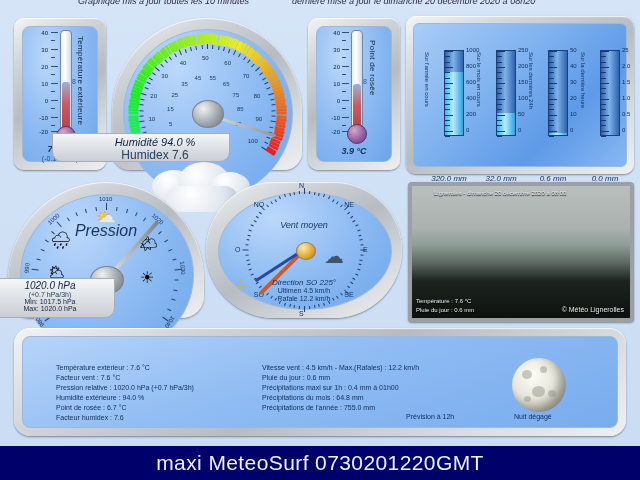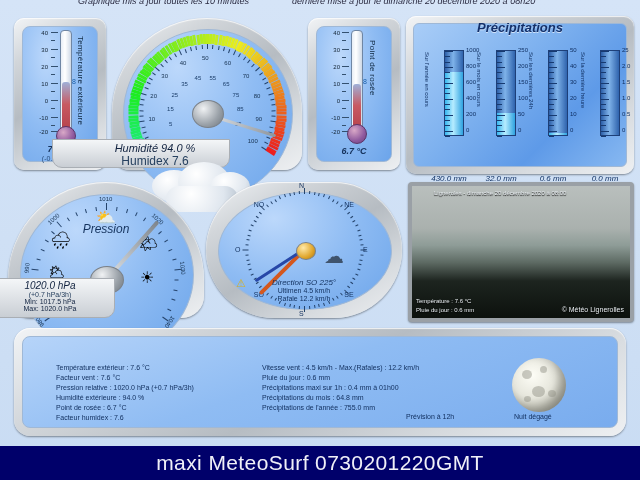--- a/index.html
+++ b/index.html
@@ -337,21 +337,21 @@
         <div class="num" style="color: rgb(28, 63, 107); left: 69.1321px; top: 62.9014px;">35</div>
         <div class="num" style="color: rgb(28, 63, 107); left: 82.6036px; top: 56.7904px;">45</div>
         <div class="num" style="color: rgb(28, 63, 107); left: 97.3964px; top: 56.7904px;">55</div>
         <div class="num" style="color: rgb(28, 63, 107); left: 110.868px; top: 62.9014px;">65</div>
         <div class="num" style="color: rgb(28, 63, 107); left: 120.612px; top: 74.0317px;">75</div>
         <div class="num" style="color: rgb(28, 63, 107); left: 124.887px; top: 88.193px;">85</div>
         <div class="num" style="color: rgb(28, 63, 107); left: 122.931px; top: 102.856px;">95</div>
       </div>
     <div class="needle" id="hum-needle" style="left: 95px; top: 95px; width: 72px; background: linear-gradient(90deg, rgb(223, 227, 232), rgb(142, 149, 156)); transform: rotate(17.36deg);"></div>
     <div class="hub" style="left:80px;top:82px;width:30px;height:26px;"></div>
-    <div class="dialcap" style="bottom:2px;width:132px;left:50%;margin-left:-66px;padding-top:2px;height:24px;padding-left:36px;">
+    <div class="dialcap" style="bottom:8px;width:132px;left:50%;margin-left:-66px;padding-top:2px;height:24px;padding-left:36px;">
       <div style="font-size:11px;font-style:italic;color:#11223f;">Humidité 94.0 %</div>
       <div style="font-size:12px;color:#26405f;">Humidex 7.6</div>
     </div>
   </div>
 
   <div class="bezel thermo" id="dewpoint-panel" style="left:308px;top:18px;width:92px;height:152px;">
     <div class="face"></div>
     <div class="tscale" style="left:8px;">
       <b style="top:0px;">40</b>
       <b style="top:17px;">30</b>
@@ -375,26 +375,25 @@
       <i style="top:87px;width:7px;"></i>
         <i style="top:95px;width:4px;"></i>
       <i style="top:101px;width:7px;"></i>
     </div>
     <div class="tube" style="left:43px;margin-left:0;">
       <div class="merc" style="height:54px;"></div>
     </div>
     <div class="bulb" style="left:39px;margin-left:0;bottom:26px;"></div>
     <div class="num" style="left:55px;top:60px;color:#1a5fa8;font-size:7px;">8</div>
     <div class="tvert" style="left:60px;top:22px;">Point de rosée</div>
-    <div class="tval" style="top:128px;">6.7 °C</div>
+    <div class="tval" style="top:128px;">3.9 °C</div>
   </div>
 
   <div class="bezel" id="precip-panel" style="left:406px;top:16px;width:228px;height:158px;border-radius:10px;">
     <div class="face"></div>
-    <div class="pr-title">Précipitations</div>
     <div id="precip-cols">
         <div class="pcol" style="left: 16px;">
           <div class="plabel">Sur l'année en cours</div>
           <div class="pbar">
             <div class="pfill" style="height: 75%;"></div>
             <i style="top: 0px; width: 8px;"></i>
             <i style="top: 5.3px; width: 5px;"></i>
             <i style="top: 10.6px; width: 5px;"></i>
             <i style="top: 15.9px; width: 8px;"></i>
             <i style="top: 21.2px; width: 5px;"></i>
@@ -410,21 +409,21 @@
             <i style="top: 74.2px; width: 5px;"></i>
             <i style="top: 79.5px; width: 8px;"></i>
             <i style="top: 84.8px; width: 5px;"></i>
           </div>
           <div class="pnum" style="top: -3px;">1000</div>
           <div class="pnum" style="top: 13px;">800</div>
           <div class="pnum" style="top: 29px;">600</div>
           <div class="pnum" style="top: 45px;">400</div>
           <div class="pnum" style="top: 61px;">200</div>
           <div class="pnum" style="top: 77px;">0</div>
-          <div class="pval">430.0 mm</div>
+          <div class="pval">320.0 mm</div>
         </div>
         <div class="pcol" style="left: 68px;">
           <div class="plabel">Sur le mois en cours</div>
           <div class="pbar">
             <div class="pfill" style="height: 26%;"></div>
             <i style="top: 0px; width: 8px;"></i>
             <i style="top: 5.3px; width: 5px;"></i>
             <i style="top: 10.6px; width: 5px;"></i>
             <i style="top: 15.9px; width: 8px;"></i>
             <i style="top: 21.2px; width: 5px;"></i>
@@ -559,21 +558,21 @@
     <div id="pre-nums">
         <div class="num" style="left: 27.1061px; top: 136.739px; transform: rotate(-125deg);">980</div>
         <div class="num" style="left: 13.5274px; top: 82.9448px; transform: rotate(-83.3333deg);">990</div>
         <div class="num" style="left: 39.1459px; top: 33.732px; transform: rotate(-41.6667deg);">1000</div>
         <div class="num" style="left: 91px; top: 14px; transform: rotate(0deg);">1010</div>
         <div class="num" style="left: 142.854px; top: 33.732px; transform: rotate(41.6667deg);">1020</div>
         <div class="num" style="left: 168.473px; top: 82.9448px; transform: rotate(83.3333deg);">1030</div>
         <div class="num" style="left: 154.894px; top: 136.739px; transform: rotate(125deg);">1040</div>
       </div>
 
-    <div style="position:absolute;left:0;right:0;top:40px;text-align:center;font-size:12px;
+    <div style="position:absolute;left:0;right:0;top:40px;text-align:center;font-size:16px;
                 font-style:italic;color:#16345e;">Pression</div>
 
     <div style="position:absolute;left:42px;top:48px;font-size:17px;">🌧</div>
     <div style="position:absolute;left:38px;top:82px;font-size:17px;">🌦</div>
     <div style="position:absolute;left:88px;top:26px;font-size:16px;">⛅</div>
     <div style="position:absolute;left:130px;top:52px;font-size:16px;">🌤</div>
     <div style="position:absolute;left:132px;top:86px;font-size:16px;">☀</div>
 
     <div class="needle" id="pre-needle" style="left: 98px; top: 96px; width: 78px; height: 4px; background: linear-gradient(90deg, rgb(226, 230, 234), rgb(126, 133, 140)); transform: rotate(-48.3333deg);"></div>
     <div class="hub" style="left:82px;top:84px;width:32px;height:26px;"></div>
@@ -666,20 +665,22 @@
         <div class="num" style="font-size: 7px; color: rgb(18, 48, 93); left: 93px; top: 0px;">N</div>
         <div class="num" style="font-size: 7px; color: rgb(18, 48, 93); left: 138.255px; top: 18.7452px;">NE</div>
         <div class="num" style="font-size: 7px; color: rgb(18, 48, 93); left: 157px; top: 64px;">E</div>
         <div class="num" style="font-size: 7px; color: rgb(18, 48, 93); left: 138.255px; top: 109.255px;">SE</div>
         <div class="num" style="font-size: 7px; color: rgb(18, 48, 93); left: 93px; top: 128px;">S</div>
         <div class="num" style="font-size: 7px; color: rgb(18, 48, 93); left: 47.7452px; top: 109.255px;">SO</div>
         <div class="num" style="font-size: 7px; color: rgb(18, 48, 93); left: 29px; top: 64px;">O</div>
         <div class="num" style="font-size: 7px; color: rgb(18, 48, 93); left: 47.7452px; top: 18.7452px;">NO</div>
       </div>
 
+    <div style="position:absolute;left:0;right:0;top:38px;text-align:center;font-size:9px;
+                font-style:italic;color:#1a3a66;">Vent moyen</div>
 
     <div class="needle" id="wind-needle-a" style="left: 98px; top: 66px; width: 62px; height: 4px; background: rgb(212, 88, 31); transform: rotate(135deg);"></div>
     <div class="needle" id="wind-needle-b" style="left: 98px; top: 66px; width: 58px; height: 3px; background: rgb(39, 71, 168); transform: rotate(147deg);"></div>
     <div class="hub" style="left:90px;top:60px;width:18px;height:16px;
                 background:radial-gradient(circle at 35% 30%,#ffe9a8,#e0a52a 60%,#a87516);"></div>
 
     <div style="position:absolute;left:30px;top:95px;font-size:11px;color:#d8b020;">⚠</div>
     <div style="position:absolute;left:118px;top:62px;font-size:20px;opacity:.55;">☁</div>
 
     <div style="position:absolute;left:0;right:0;top:96px;text-align:center;font-size:8px;

